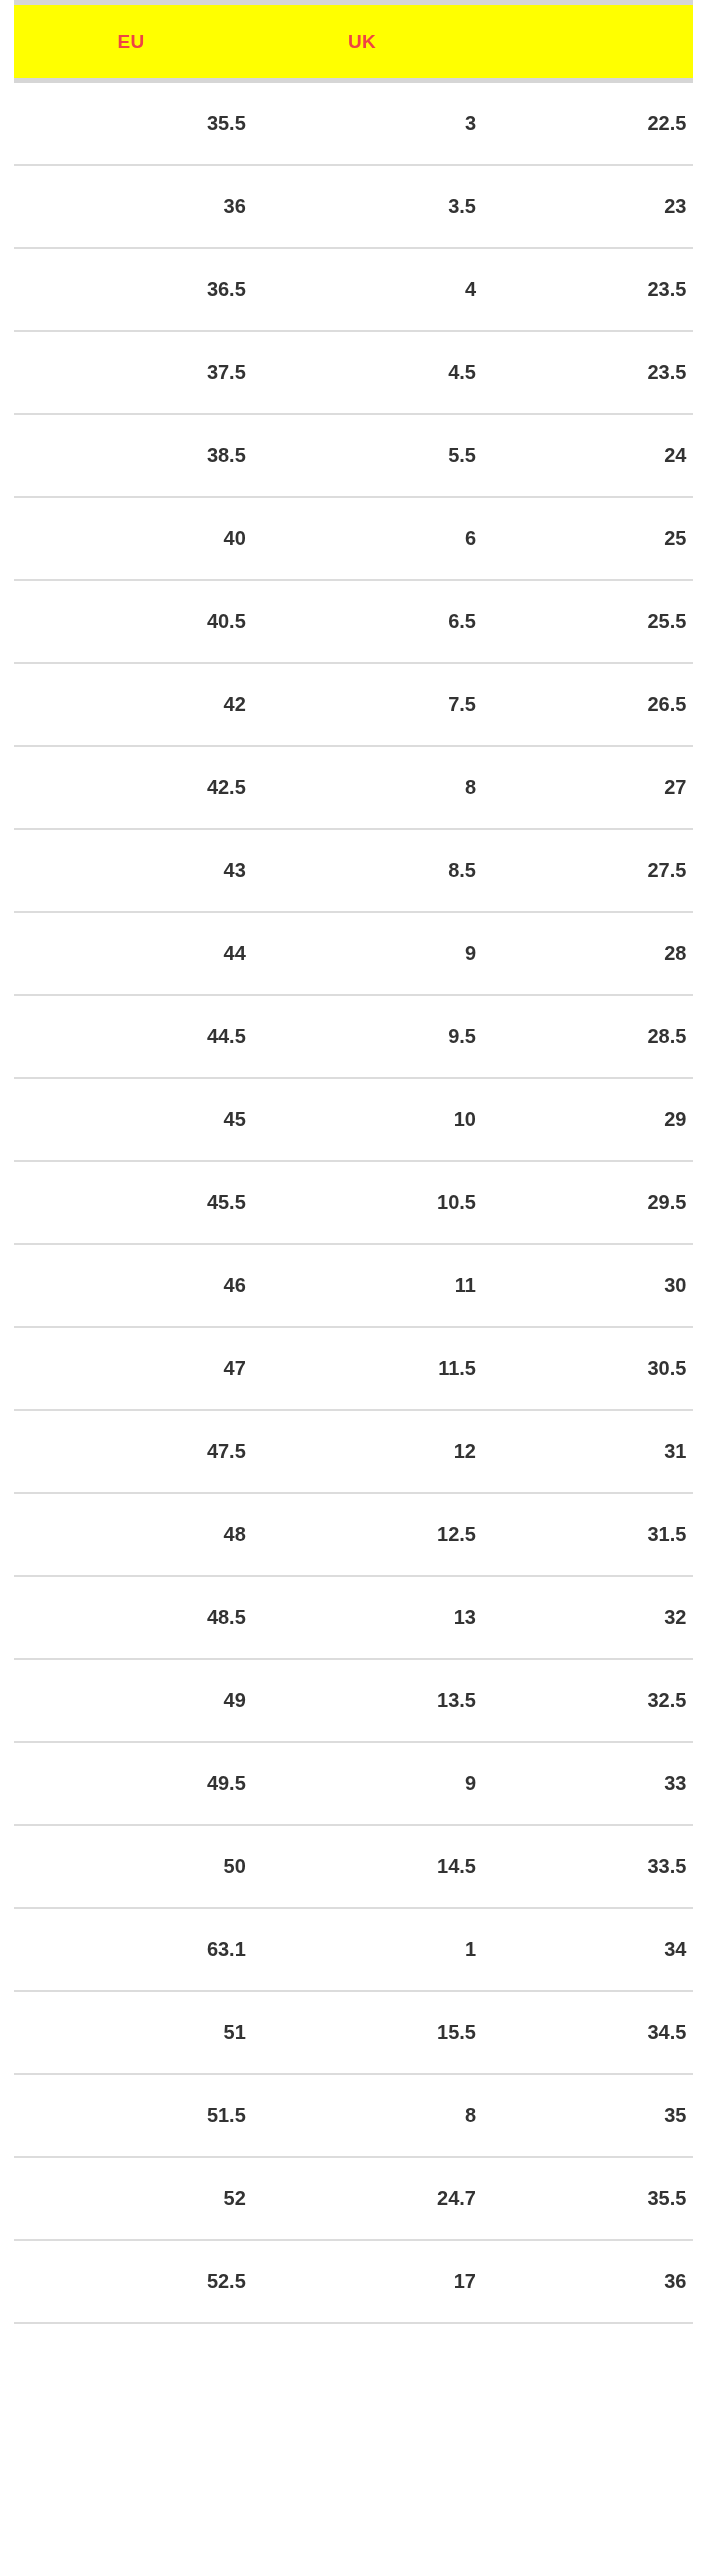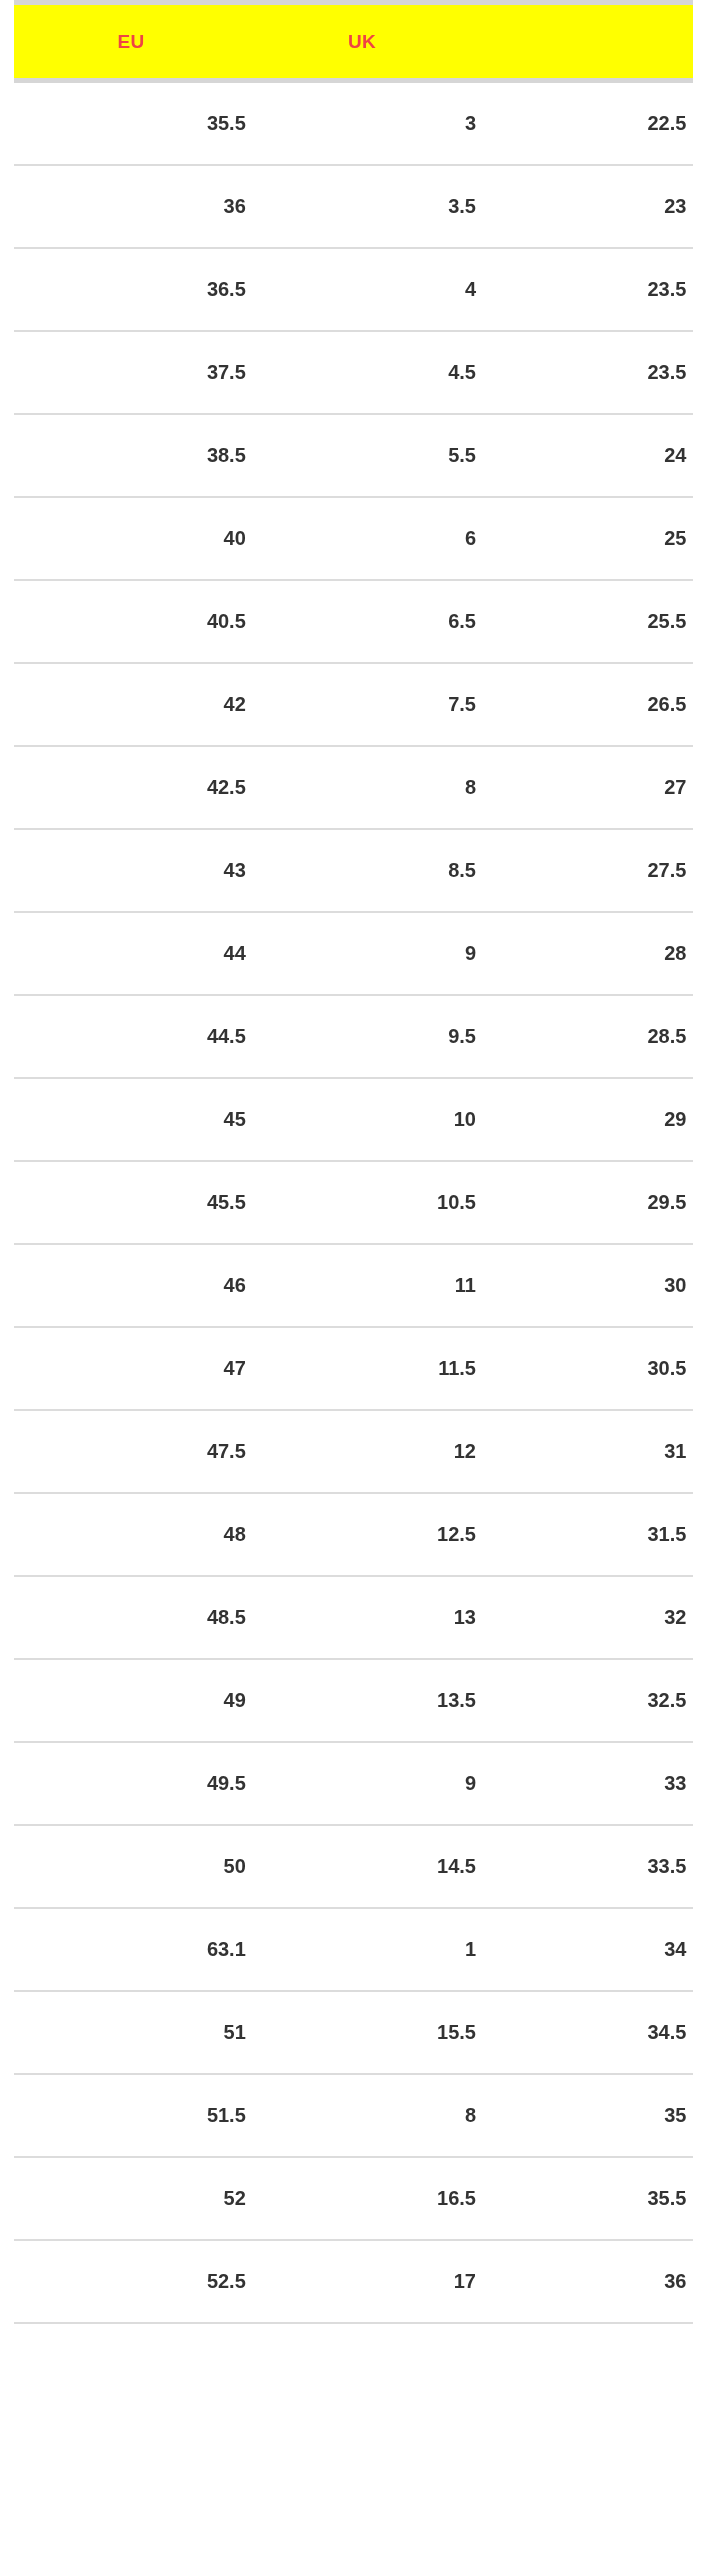--- a/index.html
+++ b/index.html
@@ -216,21 +216,21 @@
           <td class="td-uk">15.5</td>
           <td class="td-cm">34.5</td>
         </tr>
         <tr>
           <td class="td-eu">51.5</td>
           <td class="td-uk">8</td>
           <td class="td-cm">35</td>
         </tr>
         <tr>
           <td class="td-eu">52</td>
-          <td class="td-uk">16.5</td>
+          <td class="td-uk">24.7</td>
           <td class="td-cm">35.5</td>
         </tr>
         <tr>
           <td class="td-eu">52.5</td>
           <td class="td-uk">17</td>
           <td class="td-cm">36</td>
         </tr>
       </tbody>
   </table>
 </div>

